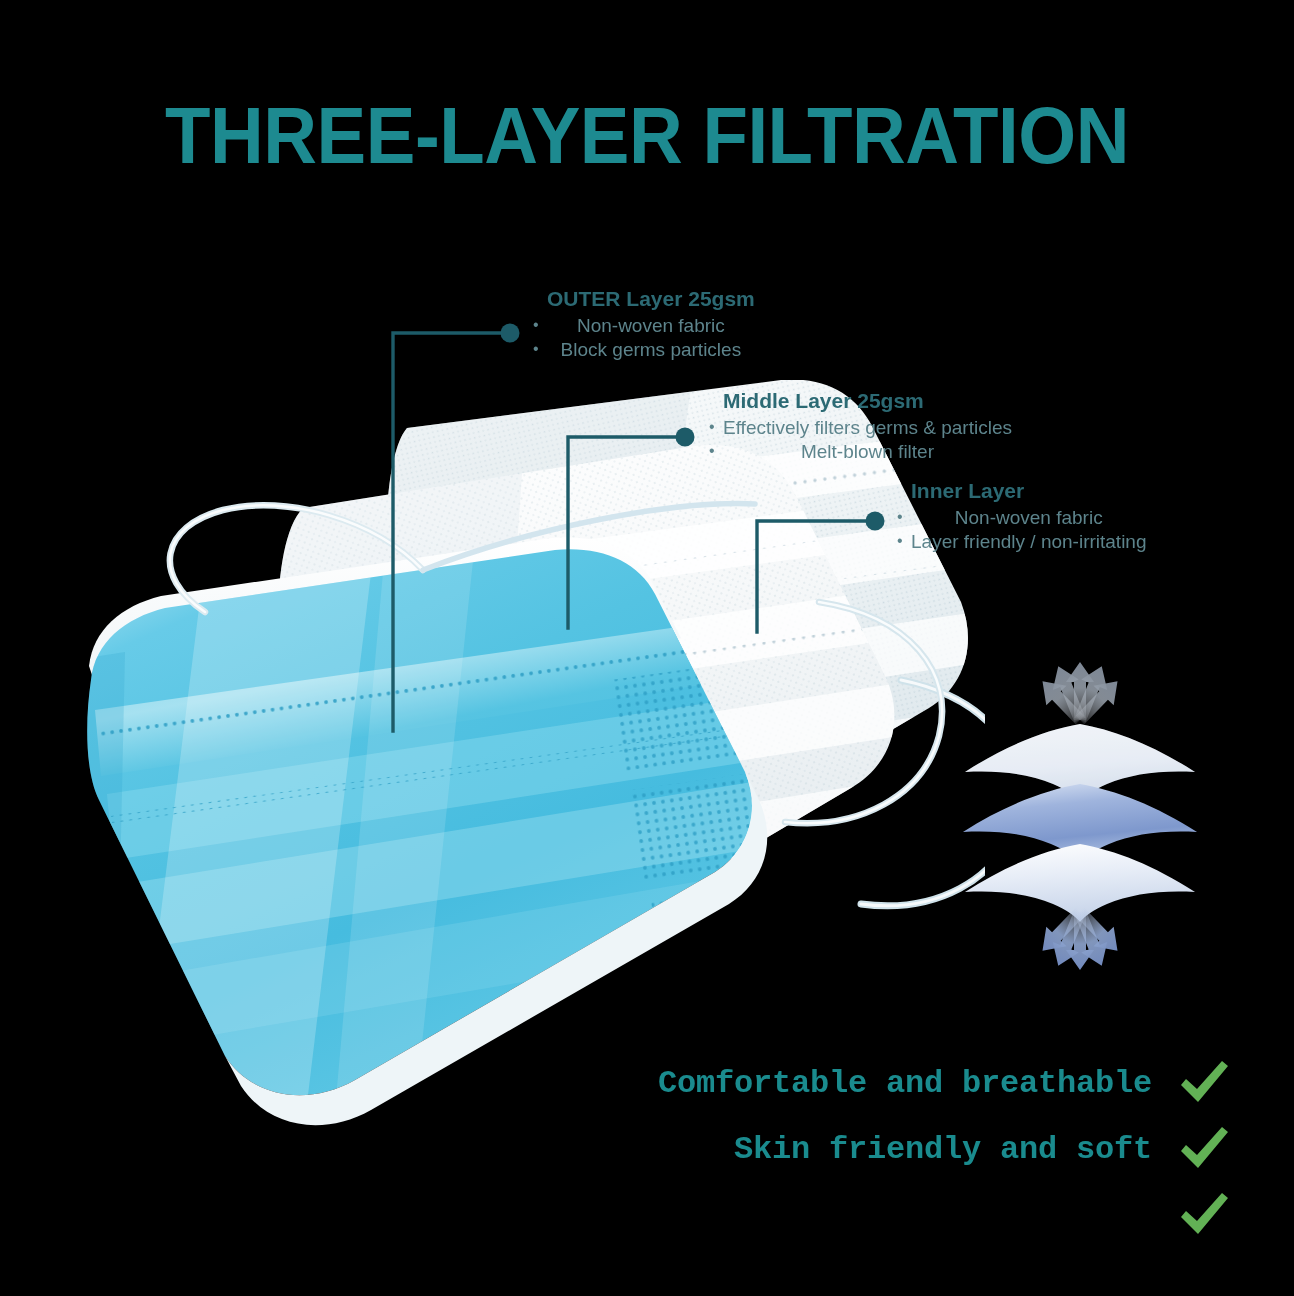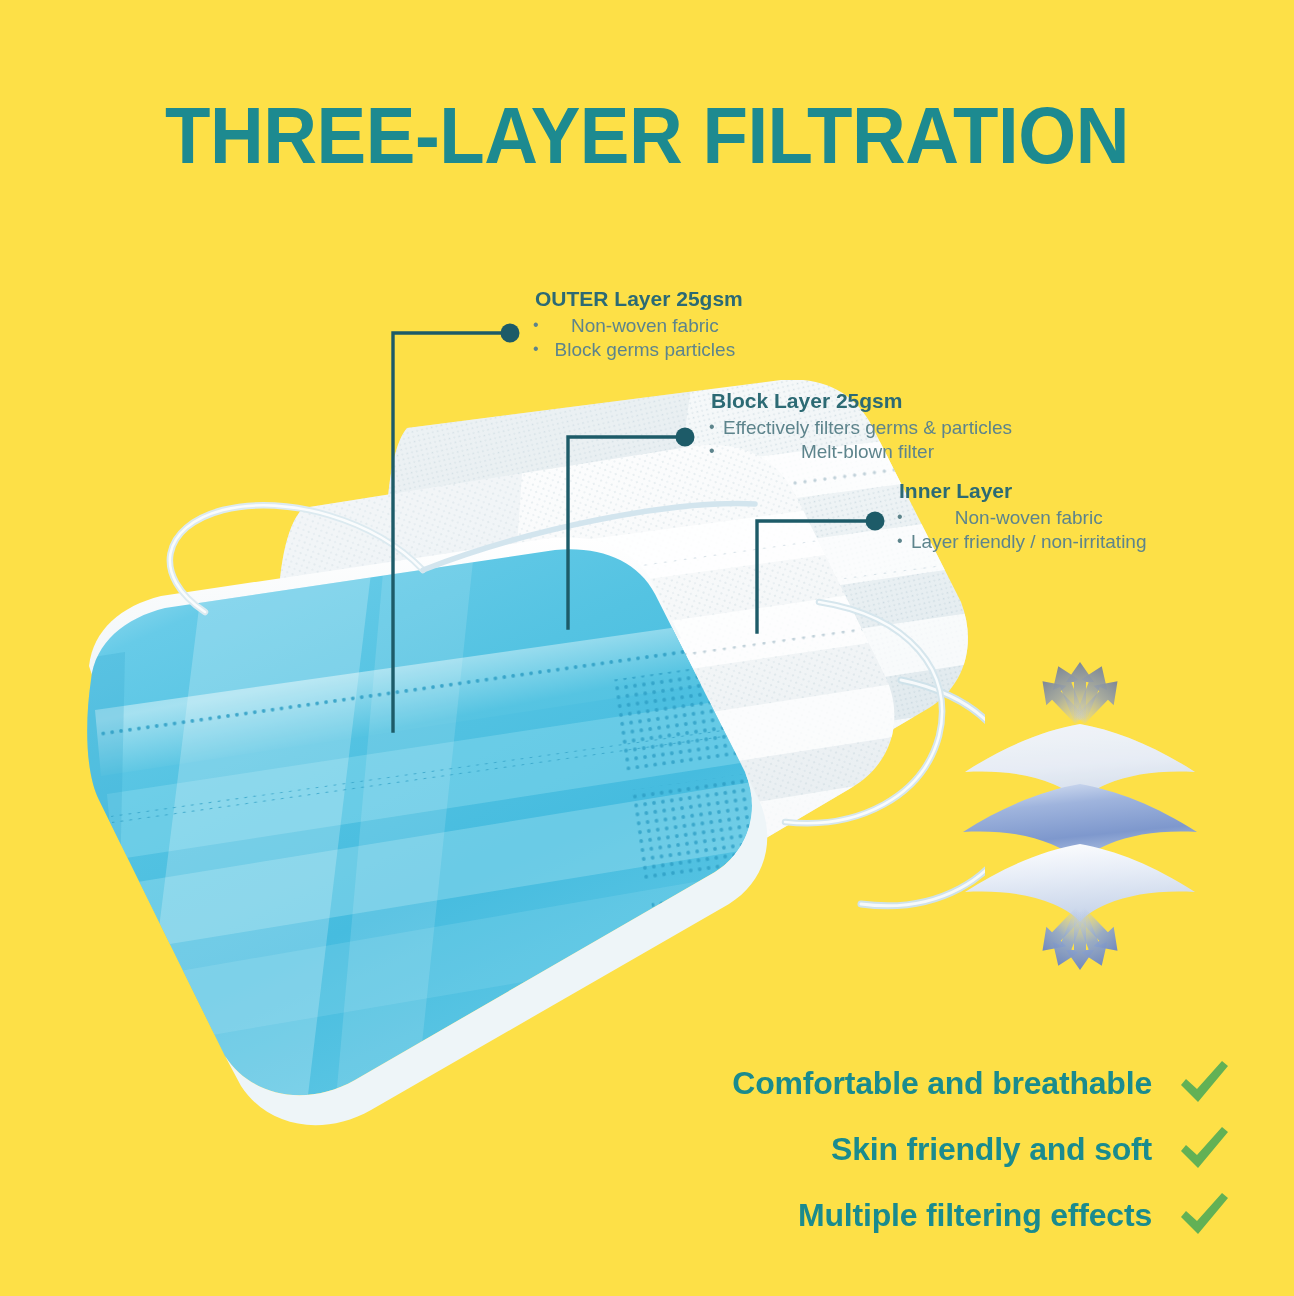--- a/index.html
+++ b/index.html
@@ -5,21 +5,21 @@
 <style>
   html,body{margin:0;padding:0;background:#fff;}
   body{
     font-family:"Liberation Sans", sans-serif;
     -webkit-font-smoothing:antialiased;
   }
   #infographic{
     position:relative;
     width:1294px;
     height:1296px;
-    background:#fde047;
+    background:#000000;
     overflow:hidden;
   }
 
   
   #title{
     position:absolute;
     left:0; top:96px;
     width:1294px;
     text-align:center;
     font-family:"Liberation Sans", sans-serif;
@@ -34,21 +34,21 @@
   }
 
   
   .callout{position:absolute;}
   .callout .c-head{
     font-size:21px;
     font-weight:bold;
     color:#2c6a74;
     line-height:26px;
     white-space:nowrap;
-    margin:0 0 2px 4px;
+    margin:0 0 2px 16px;
   }
   .callout ul{
     list-style:none;
     margin:0; padding:0;
   }
   .callout li{
     font-size:19px;
     line-height:24px;
     color:#5d848c;
     white-space:nowrap;
@@ -105,20 +105,21 @@
     justify-content:flex-end;
     height:66px;
   }
   .feature-label{
     font-size:32px;
     font-weight:bold;
     color:#1a8b8e;
     letter-spacing:-0.2px;
     white-space:nowrap;
     text-align:right;
+    font-family:Liberation Mono, monospace;
   }
   .feature-check{
     width:60px;
     margin-left:22px;
     display:flex;
     align-items:center;
     justify-content:center;
     flex:0 0 auto;
   }
   .feature-check svg{display:block;}
@@ -394,21 +395,21 @@
 
   <div class="callout" id="callout-outer">
     <div class="c-head">OUTER Layer 25gsm</div>
     <ul>
       <li>Non-woven fabric</li>
       <li>Block germs particles</li>
     </ul>
   </div>
 
   <div class="callout" id="callout-middle">
-    <div class="c-head">Block Layer 25gsm</div>
+    <div class="c-head">Middle Layer 25gsm</div>
     <ul>
       <li>Effectively filters germs &amp; particles</li>
       <li>Melt-blown filter</li>
     </ul>
   </div>
 
   <div class="callout" id="callout-inner">
     <div class="c-head">Inner Layer</div>
     <ul>
       <li>Non-woven fabric</li>
@@ -430,21 +431,20 @@
     <div class="feature-row">
       <div class="feature-label">Skin friendly and soft</div>
       <div class="feature-check">
         <svg width="54" height="50" viewBox="0 0 54 50" xmlns="http://www.w3.org/2000/svg">
           <path d="M4,27 L9,21 L20,31 L45,3 L51,8 L21,44 Z" fill="#62b155"></path>
         </svg>
       </div>
     </div>
 
     <div class="feature-row">
-      <div class="feature-label">Multiple filtering effects</div>
       <div class="feature-check">
         <svg width="54" height="50" viewBox="0 0 54 50" xmlns="http://www.w3.org/2000/svg">
           <path d="M4,27 L9,21 L20,31 L45,3 L51,8 L21,44 Z" fill="#62b155"></path>
         </svg>
       </div>
     </div>
 
   </div>
 
 </div>

